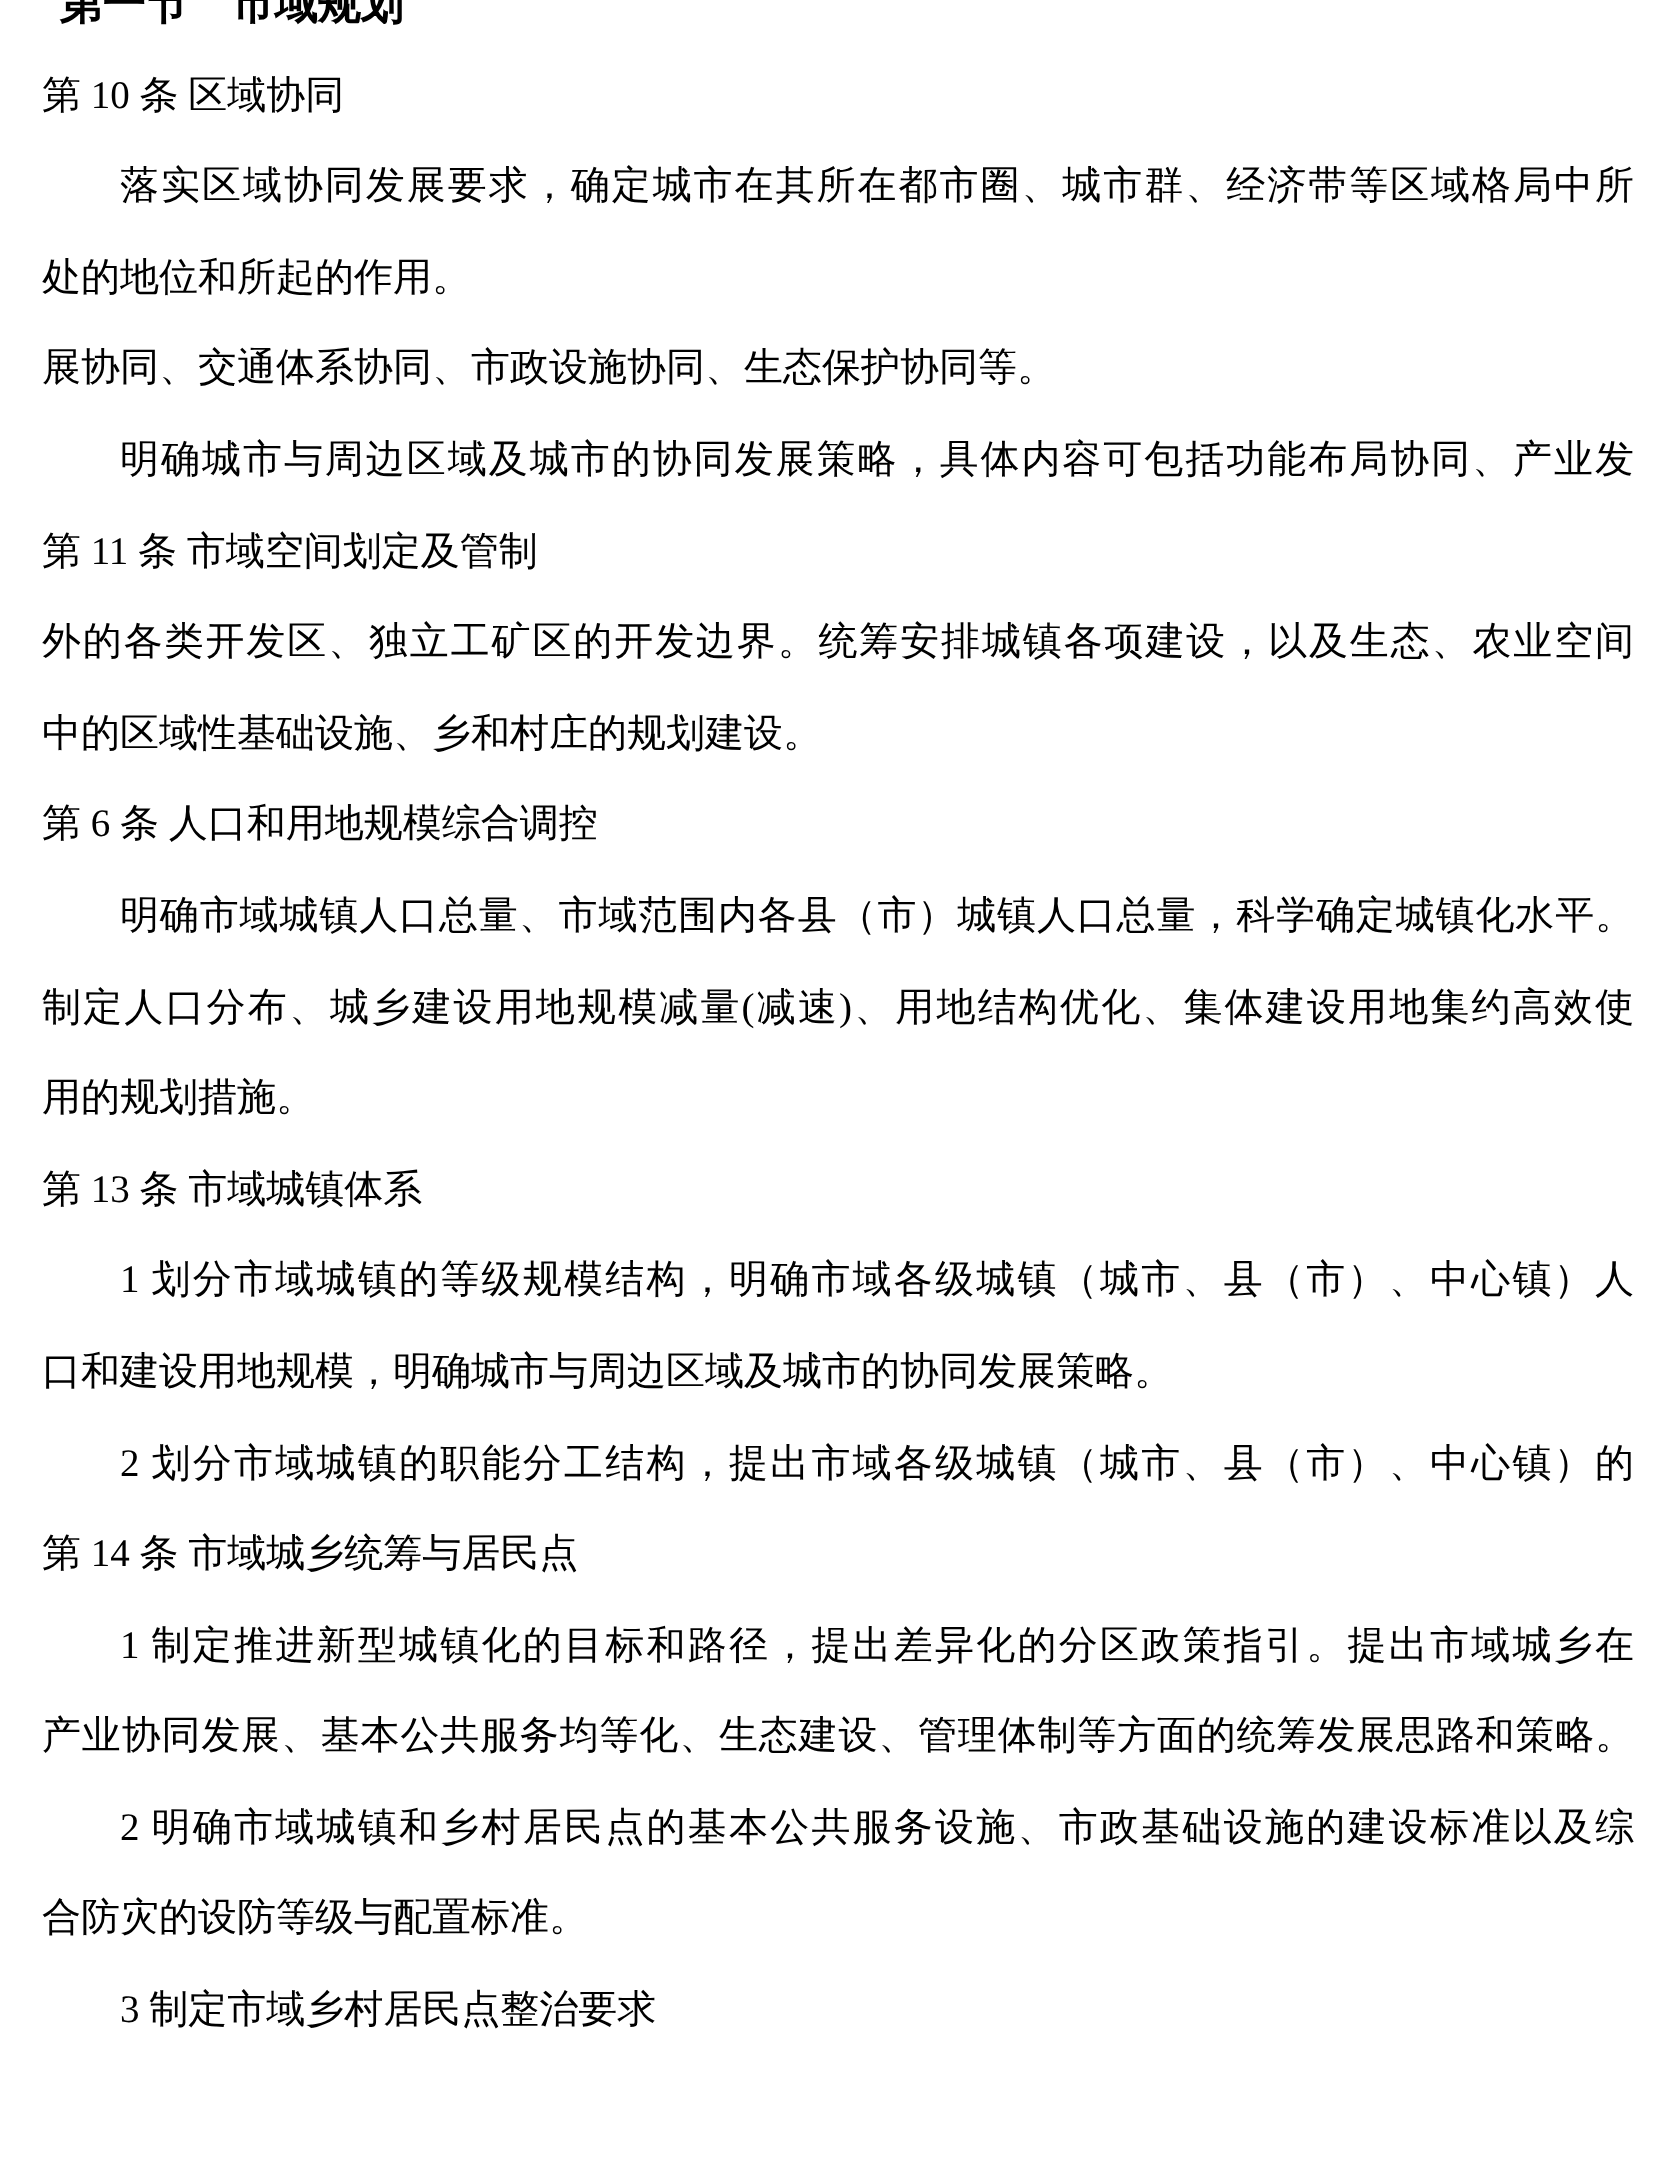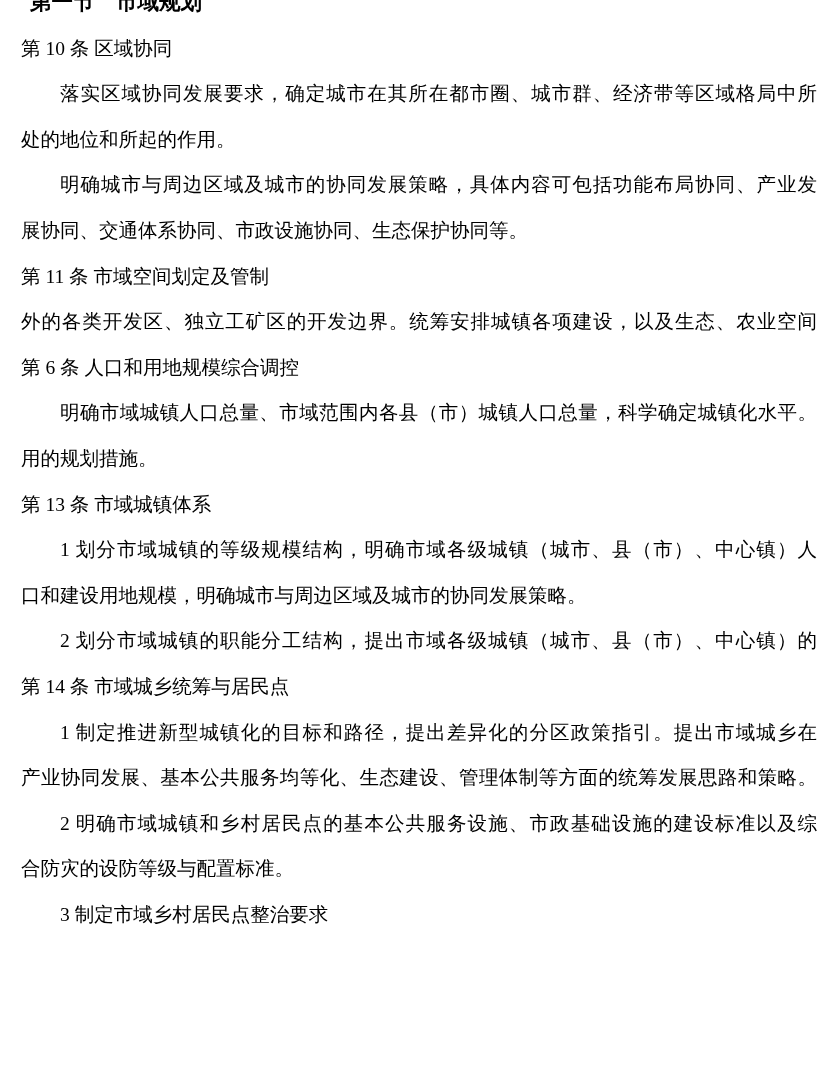--- a/index.html
+++ b/index.html
@@ -46,26 +46,28 @@
   }
 </style>
 </head>
 <body>
 
 <div class="page" id="doc">
     <div class="line title">第一节　市域规划</div>
     <div class="line article">第 10 条 区域协同</div>
     <div class="line body indent justify">落实区域协同发展要求，确定城市在其所在都市圈、城市群、经济带等区域格局中所</div>
     <div class="line body">处的地位和所起的作用。</div>
+    <div class="line body">展协同、交通体系协同、市政设施协同、生态保护协同等。</div>
     <div class="line body indent justify">明确城市与周边区域及城市的协同发展策略，具体内容可包括功能布局协同、产业发</div>
-    <div class="line body">展协同、交通体系协同、市政设施协同、生态保护协同等。</div>
     <div class="line article">第 11 条 市域空间划定及管制</div>
     <div class="line body justify">外的各类开发区、独立工矿区的开发边界。统筹安排城镇各项建设，以及生态、农业空间</div>
+    <div class="line body">中的区域性基础设施、乡和村庄的规划建设。</div>
     <div class="line article">第 6 条 人口和用地规模综合调控</div>
     <div class="line body indent justify">明确市域城镇人口总量、市域范围内各县（市）城镇人口总量，科学确定城镇化水平。</div>
+    <div class="line body justify">制定人口分布、城乡建设用地规模减量(减速)、用地结构优化、集体建设用地集约高效使</div>
     <div class="line body">用的规划措施。</div>
     <div class="line article">第 13 条 市域城镇体系</div>
     <div class="line body indent justify">1 划分市域城镇的等级规模结构，明确市域各级城镇（城市、县（市）、中心镇）人</div>
     <div class="line body">口和建设用地规模，明确城市与周边区域及城市的协同发展策略。</div>
     <div class="line body indent justify">2 划分市域城镇的职能分工结构，提出市域各级城镇（城市、县（市）、中心镇）的</div>
     <div class="line article">第 14 条 市域城乡统筹与居民点</div>
     <div class="line body indent justify">1 制定推进新型城镇化的目标和路径，提出差异化的分区政策指引。提出市域城乡在</div>
     <div class="line body justify">产业协同发展、基本公共服务均等化、生态建设、管理体制等方面的统筹发展思路和策略。</div>
     <div class="line body indent justify">2 明确市域城镇和乡村居民点的基本公共服务设施、市政基础设施的建设标准以及综</div>
     <div class="line body">合防灾的设防等级与配置标准。</div>

